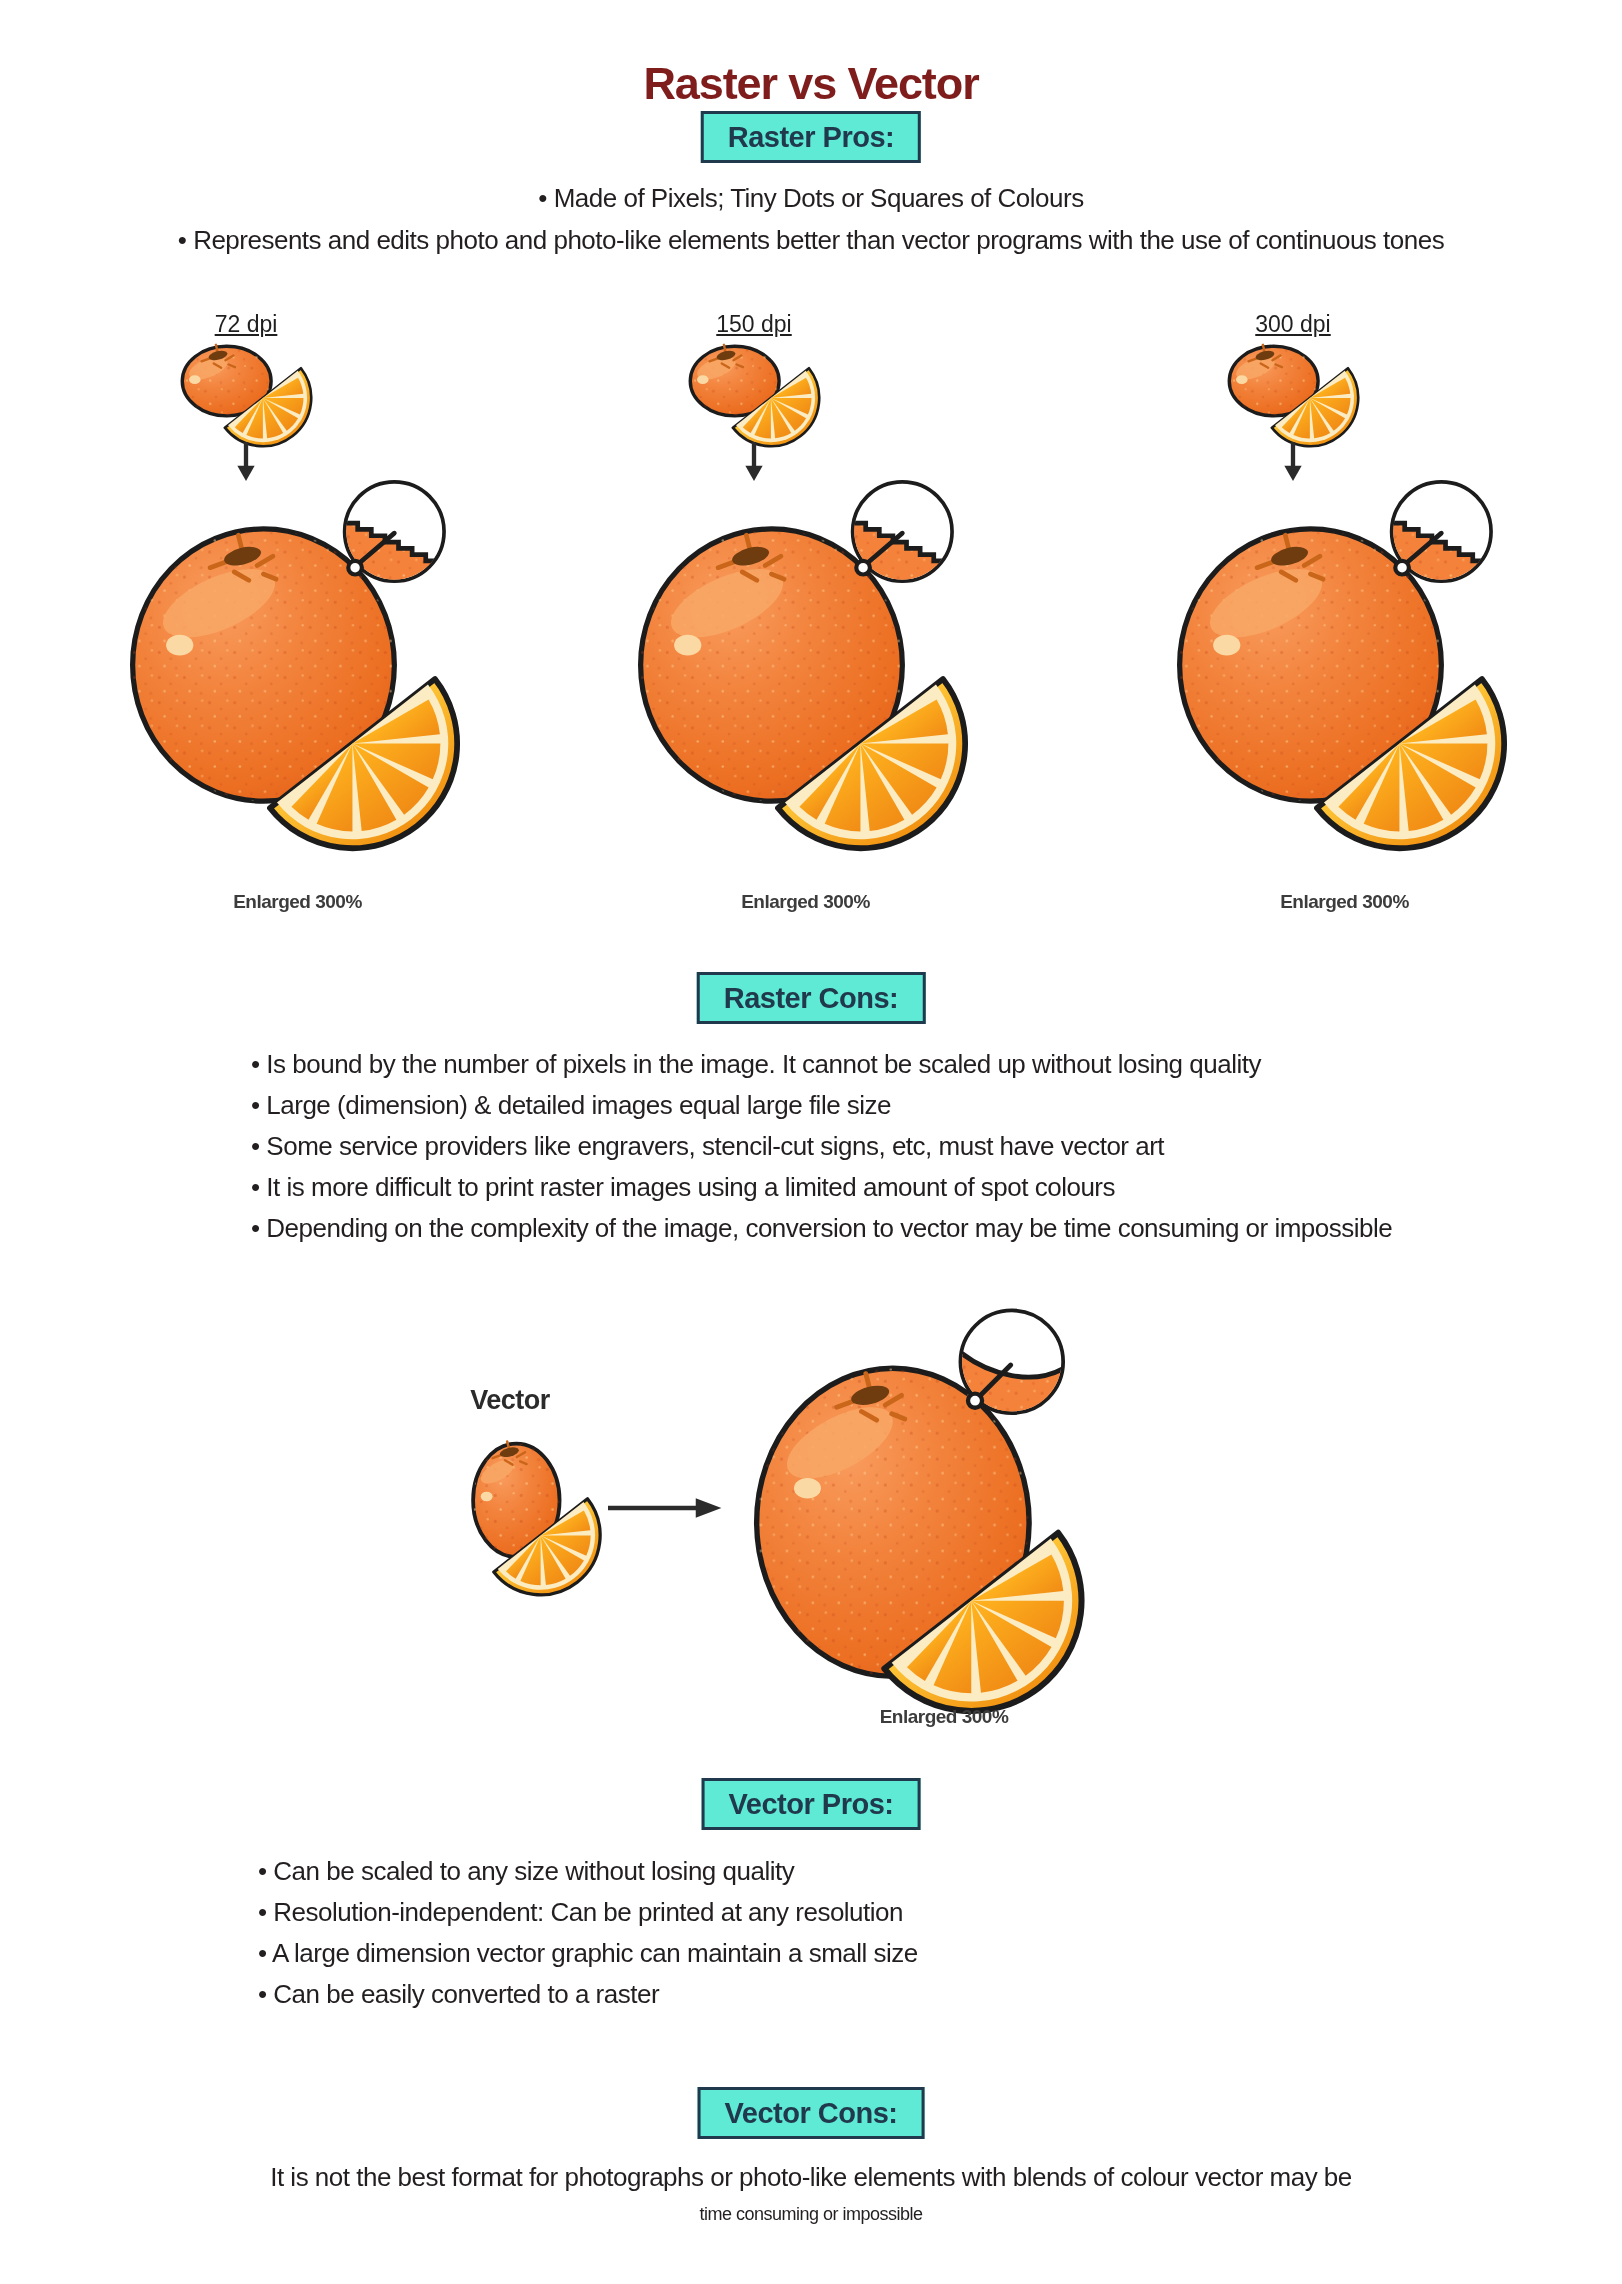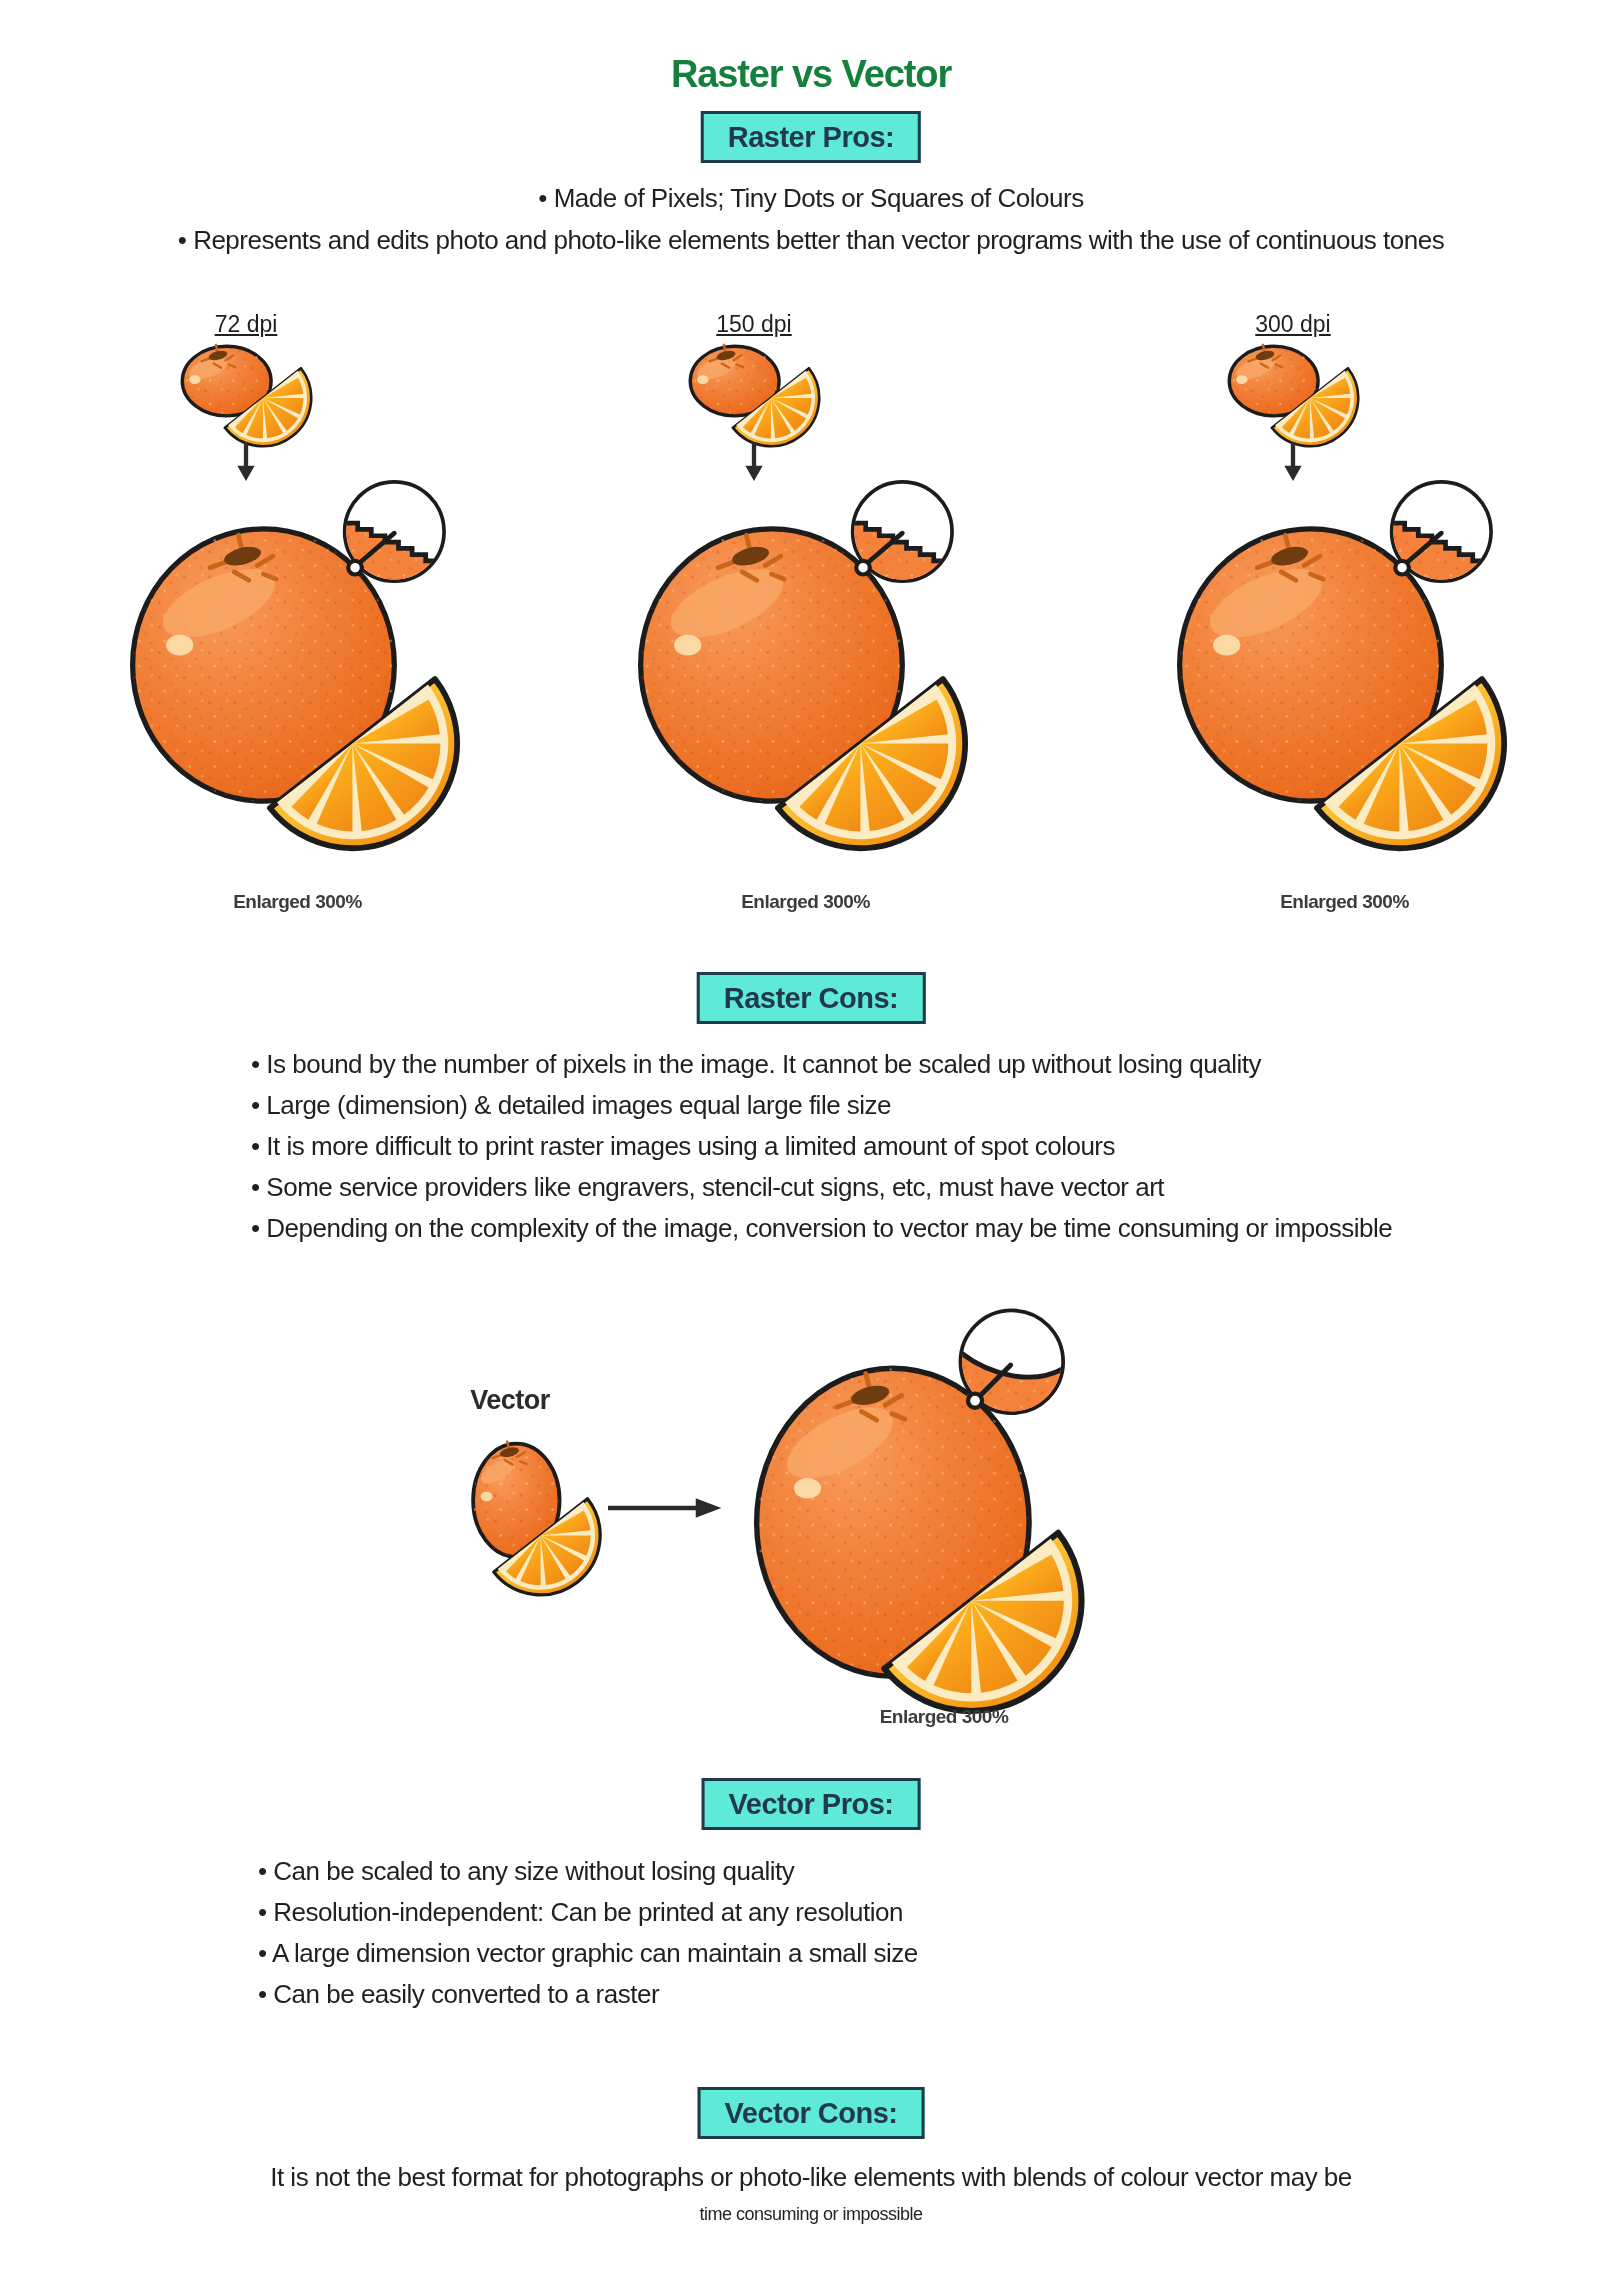--- a/index.html
+++ b/index.html
@@ -4,22 +4,22 @@
 <style>
   html,body{margin:0;padding:0;background:#ffffff;}
   body{
     width:1622px;height:2284px;position:relative;
     font-family:"Liberation Sans", sans-serif;
     color:#231F20;
   }
   .abs{position:absolute;}
   .cx{left:50%;transform:translateX(-50%);white-space:nowrap;}
   .title{
-    top:28px;font-size:38px;font-weight:700;letter-spacing:-1.1px;
-    color:#15803d;
+    top:28px;font-size:45px;font-weight:700;letter-spacing:-1.1px;
+    color:#7f1d1d;
   }
   .hbox{
     border:3.8px solid #21394D;background:#5eead4;
     padding:6.5px 24px;white-space:nowrap;
   }
   .hbox span{
     font-size:29px;font-weight:700;letter-spacing:-0.5px;color:#21394D;
   }
   .cbullet{
     font-size:26px;letter-spacing:-0.5px;color:#231F20;
@@ -209,22 +209,22 @@
   <div class="abs enlarged" style="left:0;top:580px;width:335px;text-align:center">Enlarged 300%</div>
 </div>
 
 <div class="abs cx hbox" style="top:972px">
   <span>Raster Cons:</span>
 </div>
 
 <ul class="abs blist" style="left:243px;top:1036px">
   <li>Is bound by the number of pixels in the image. It cannot be scaled up without losing quality</li>
   <li>Large (dimension) &amp; detailed images equal large file size</li>
+  <li>Some service providers like engravers, stencil-cut signs, etc, must have vector art</li>
   <li>It is more difficult to print raster images using a limited amount of spot colours</li>
-  <li>Some service providers like engravers, stencil-cut signs, etc, must have vector art</li>
   <li>Depending on the complexity of the image, conversion to vector may be time consuming or impossible</li>
 </ul>
 
 <div class="abs vlabel" style="left:510px;transform:translateX(-50%)">Vector</div>
 
 <svg class="abs" style="left:465px;top:1438px" width="127" height="157" viewBox="0 0 235 290">
     <use href="#small-vector-art"></use>
   </svg>
 
 <svg class="abs" style="left:608px;top:1493px" width="115" height="30" viewBox="0 0 215 56">

